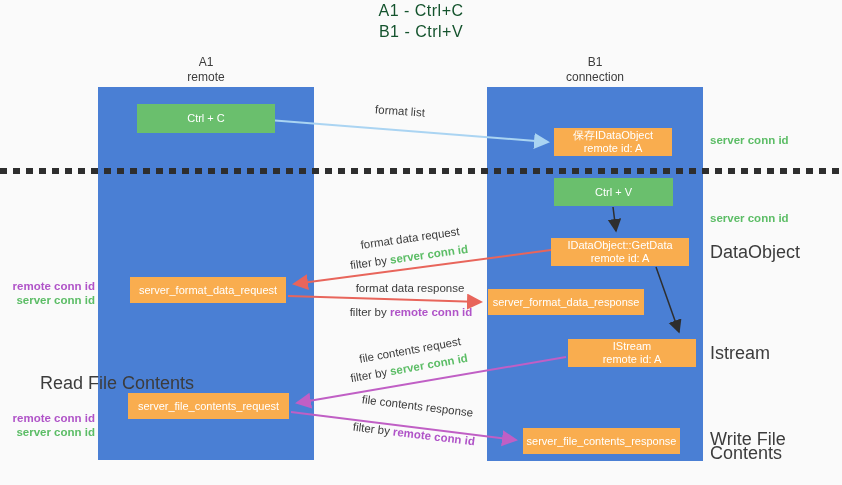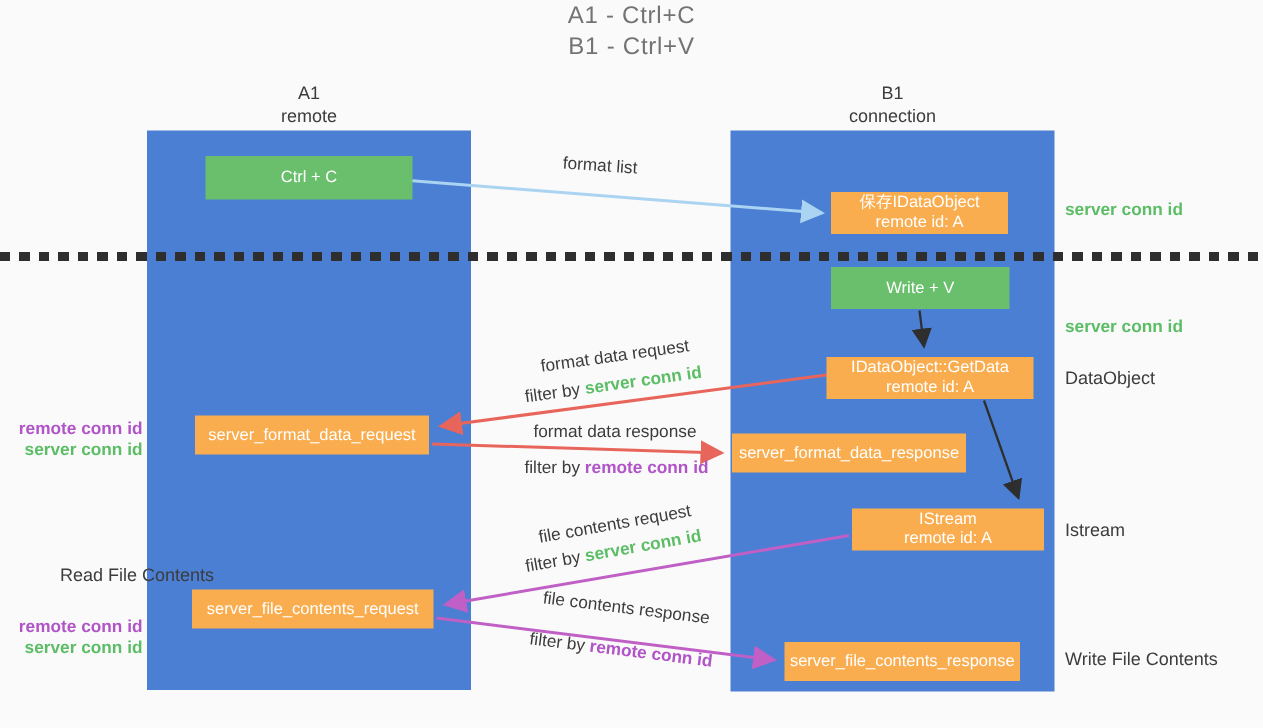--- a/index.html
+++ b/index.html
@@ -1,19 +1,19 @@
 <!DOCTYPE html>
 <html><head>
 <meta charset="utf-8">
 <style>
   html,body{margin:0;padding:0;}
   body{font-family:"Liberation Sans", sans-serif;}
   #canvas{position:relative;width:842px;height:485px;background:#fafafa;overflow:hidden;}
   .abs{position:absolute;}
-  .title{left:0;top:8;width:842px;text-align:center;font-size:16px;color:#737373;line-height:21px;letter-spacing:0.5px;}
+  .title{left:0;top:8;width:842px;text-align:center;font-size:16px;color:#14532d;line-height:21px;letter-spacing:0.5px;}
   .lane{background:#4a7fd4;}
   .lane-left{left:98px;top:87px;width:216px;height:373px;}
   .lane-right{left:487px;top:87px;width:216px;height:374px;}
   .lane-header{top:55px;width:216px;text-align:center;font-size:12px;color:#3c3c3c;line-height:15px;}
   .hdr-left{left:98px;}
   .hdr-right{left:487px;}
   .dashes{left:0;top:168px;width:842px;height:6px;
     background:repeating-linear-gradient(90deg,#2e2e2e 0 7px,transparent 7px 13px);}
   .node{display:flex;align-items:center;justify-content:center;flex-direction:column;
     color:#fff;font-size:11px;text-align:center;line-height:13px;box-sizing:border-box;}
@@ -25,21 +25,21 @@
   .n-getdata{left:551px;top:238px;width:138px;height:28px;}
   .n-fmtreq{left:130px;top:277px;width:156px;height:26px;}
   .n-fmtresp{left:488px;top:289px;width:156px;height:26px;}
   .n-istream{left:568px;top:339px;width:128px;height:28px;}
   .n-filereq{left:128px;top:393px;width:161px;height:26px;text-align:center;}
   .n-fileresp{left:523px;top:428px;width:157px;height:26px;}
   .alabel{font-size:11.5px;color:#3c3c3c;text-align:center;}
   .lbl-green{color:#5cbd66;font-weight:bold;}
   .lbl-purple{color:#b054c8;font-weight:bold;}
   .side{font-size:11.5px;line-height:14px;}
-  .side-dark{color:#3c3c3c;font-size:12px;font-weight:normal;}
+  .side-dark{color:#3c3c3c;font-size:18px;font-weight:normal;}
   .rightcol{left:710px;}
   .leftpair{left:0;width:95px;text-align:right;font-weight:bold;}
   svg.overlay{position:absolute;left:0;top:0;width:842px;height:485px;pointer-events:none;}
 </style>
 </head>
 <body>
 
 <div id="canvas">
 
   <div class="abs title">
@@ -86,21 +86,21 @@
   </svg>
 
   <div class="abs node green n-ctrlc">
     <div>Ctrl + C</div>
   </div>
   <div class="abs node orange n-save">
     <div>保存IDataObject</div>
     <div>remote id: A</div>
   </div>
   <div class="abs node green n-ctrlv">
-    <div>Write + V</div>
+    <div>Ctrl + V</div>
   </div>
   <div class="abs node orange n-getdata">
     <div>IDataObject::GetData</div>
     <div>remote id: A</div>
   </div>
   <div class="abs node orange n-fmtreq">
     <div>server_format_data_request</div>
   </div>
   <div class="abs node orange n-fmtresp">
     <div>server_format_data_response</div>

